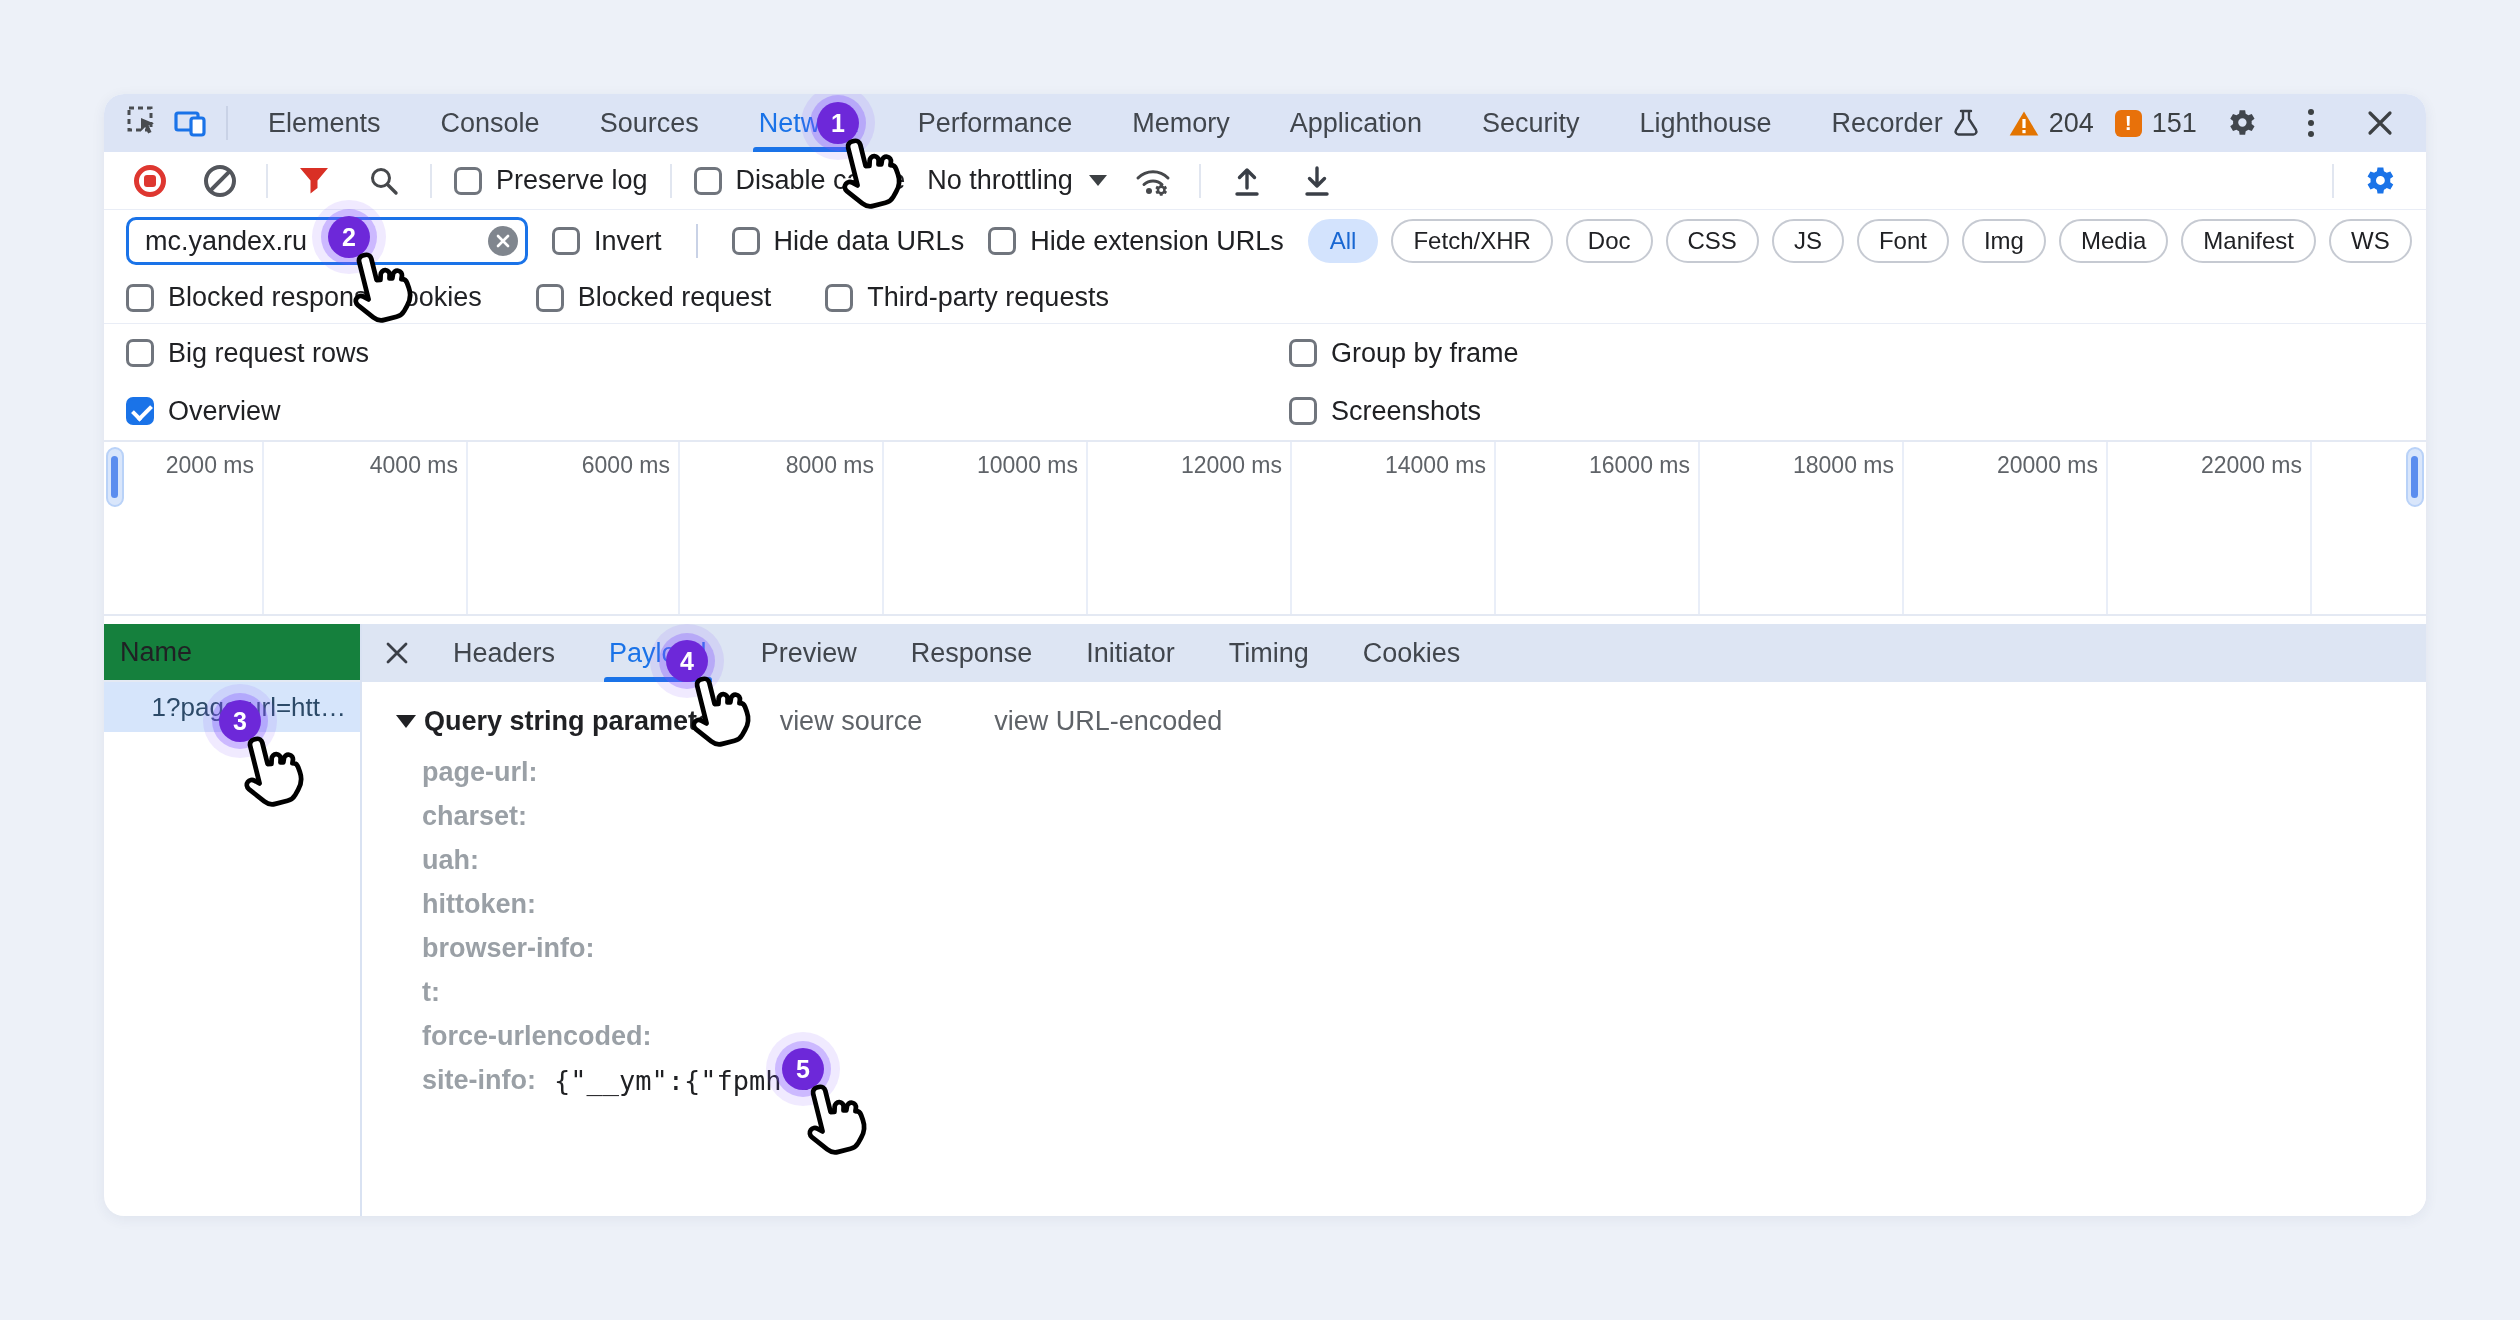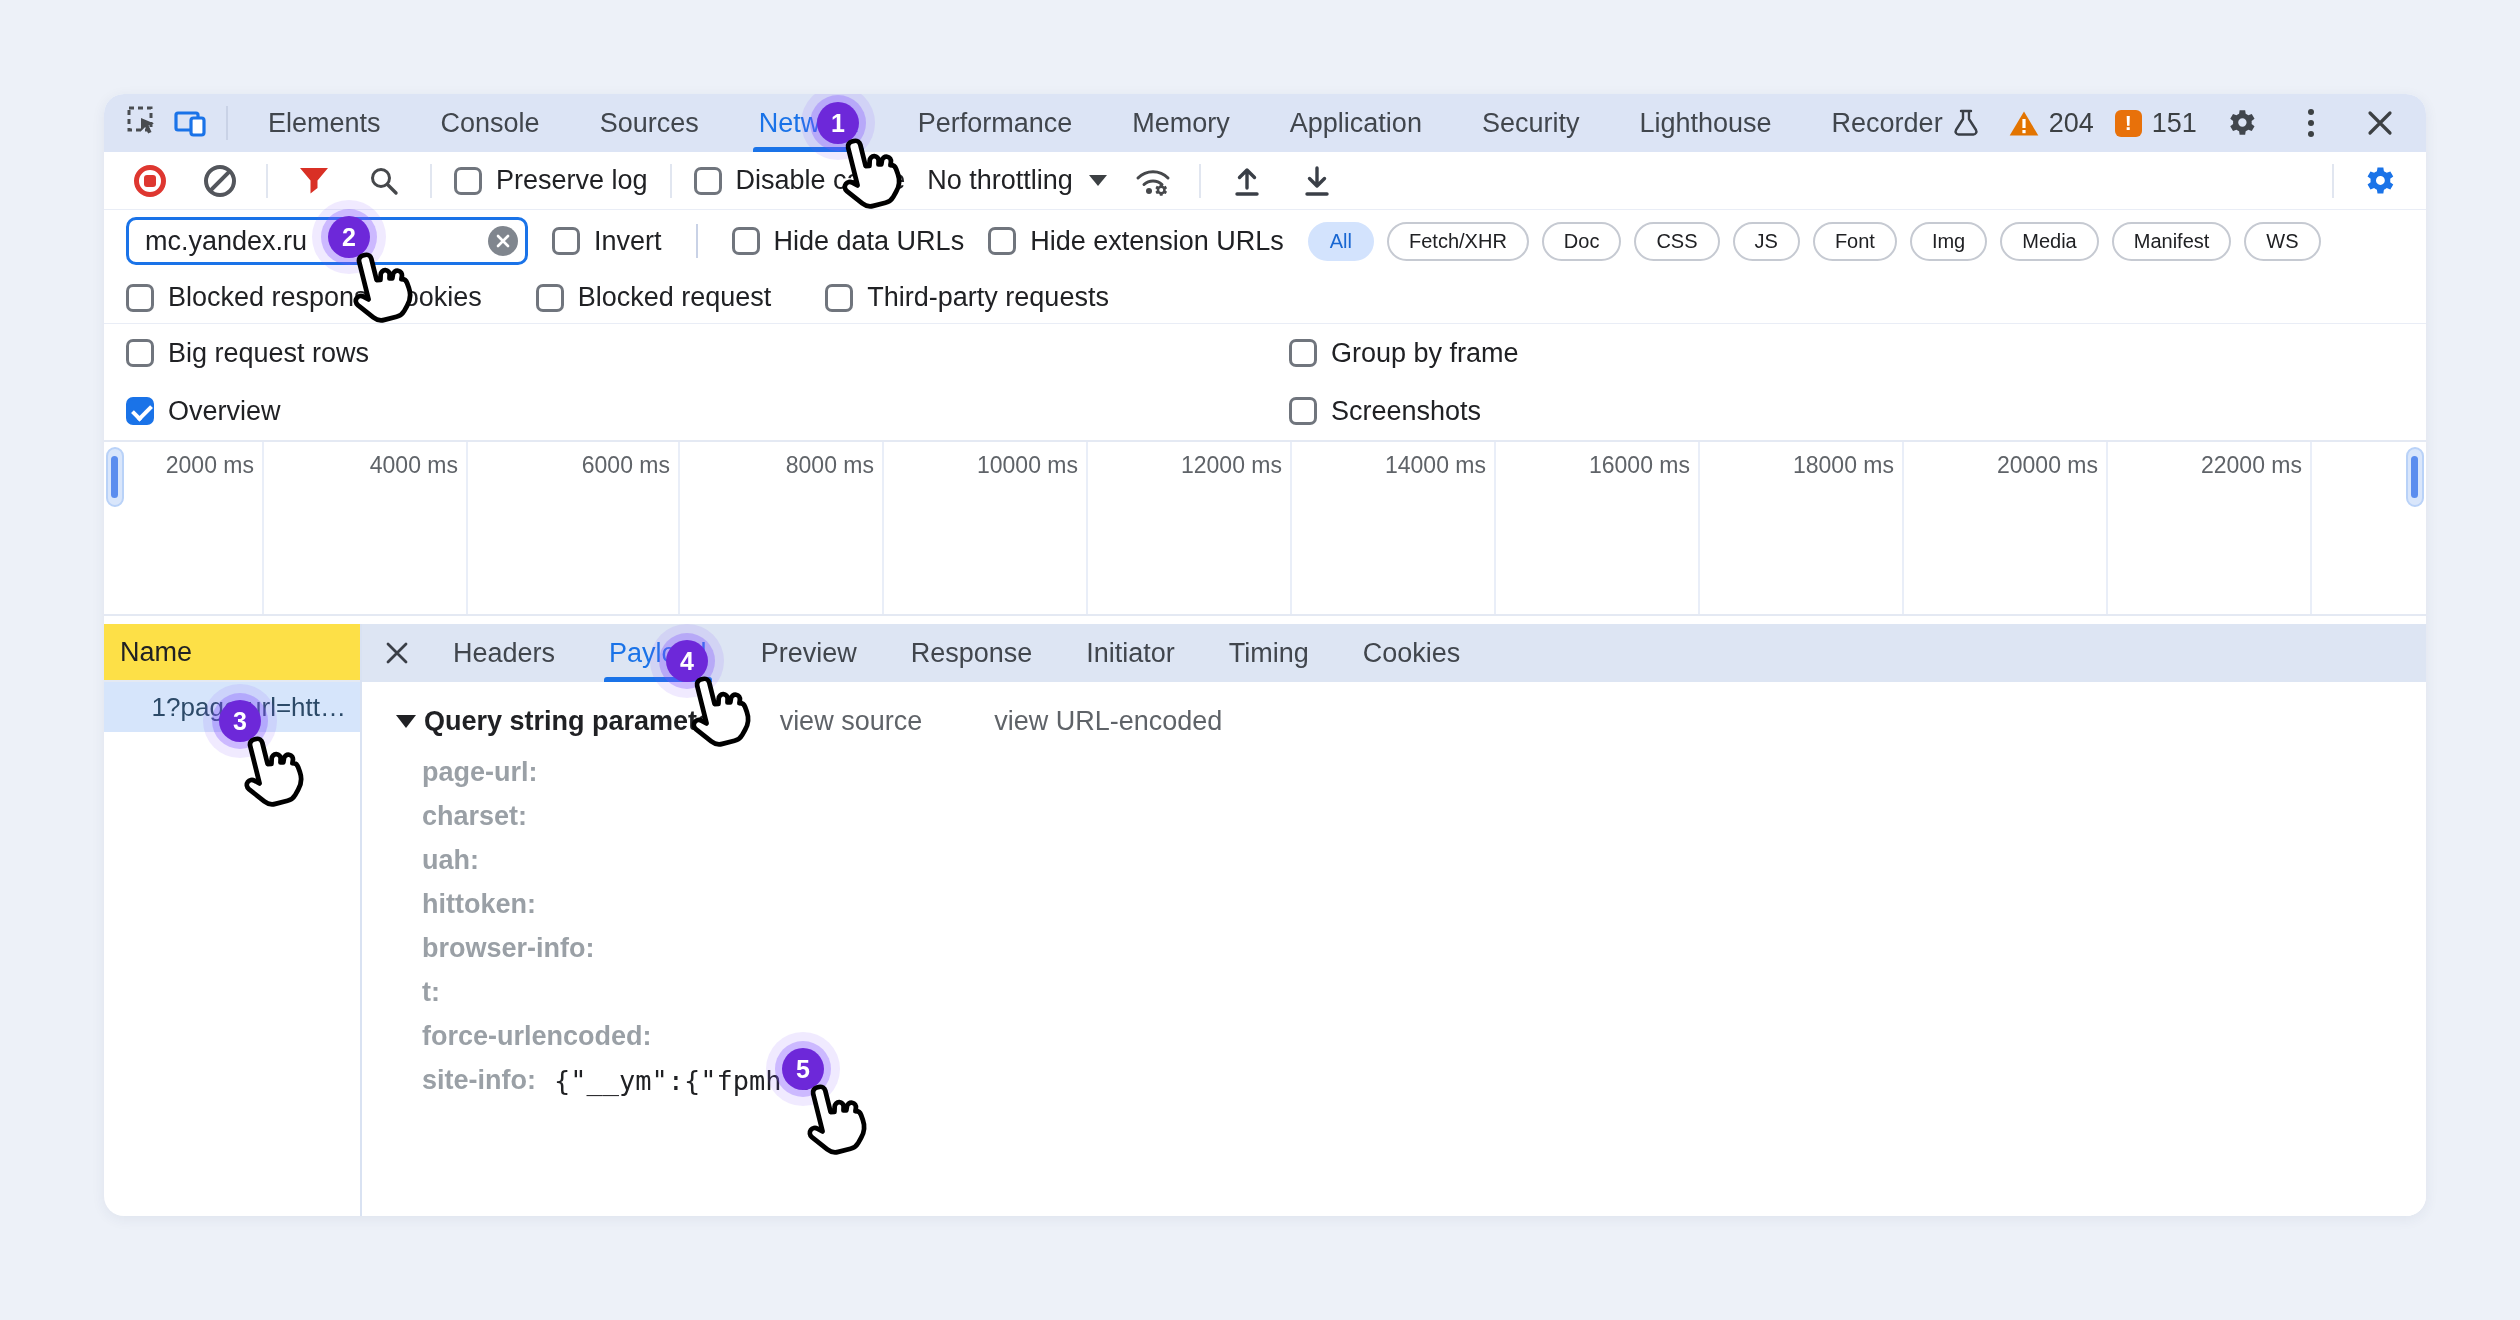--- a/index.html
+++ b/index.html
@@ -50,21 +50,21 @@
 
   
   .filterrow { height:62px; flex:0 0 62px; display:flex; align-items:center; gap:24px; padding:0 22px; }
   .searchwrap { position:relative; width:402px; flex:0 0 auto; }
   .searchwrap input { width:100%; height:48px; border:3px solid #1a73e8; border-radius:10px;
                       font-size:27px; padding:0 56px 0 16px; color:#202124; outline:none;
                       font-family:"Liberation Sans", sans-serif; }
   .inpclear { position:absolute; right:10px; top:9px; width:30px; height:30px; border-radius:50%;
               background:#80868e; display:flex; align-items:center; justify-content:center; }
   .chips { display:flex; align-items:center; gap:13px; }
-  .chip { padding:6px 20px; border:2px solid #c6cad2; border-radius:24px; font-size:20px;
+  .chip { padding:6px 20px; border:2px solid #c6cad2; border-radius:24px; font-size:24px;
           color:#202124; background:#fff; white-space:nowrap; }
   .chip.selected { background:#d3e3fd; color:#1967d2; border-color:#d3e3fd; }
 
   
   .blockedrow { height:52px; flex:0 0 52px; display:flex; align-items:center; gap:54px; padding:0 22px;
                 border-bottom:1px solid #e9edf6; }
 
   
   .optrow { height:58px; flex:0 0 58px; display:flex; align-items:center; padding:0 22px; position:relative; }
   .optright { position:absolute; left:1185px; }
@@ -79,21 +79,21 @@
                background:#d9e6fb; border:2px solid #b9d2f8; }
   .tl-handle::after { content:""; position:absolute; left:3px; top:7px; bottom:7px; width:7px;
                       border-radius:4px; background:#5b8def; }
   .tl-handle.left { left:2px; } .tl-handle.right { right:2px; }
 
   .gap8 { flex:0 0 8px; background:#fff; }
 
   
   .main { flex:1; display:flex; min-height:0; }
   .namecol { width:258px; flex:0 0 258px; border-right:2px solid #d9e2f2; display:flex; flex-direction:column; }
-  .namehdr { height:58px; flex:0 0 58px; background:#fde047; border-bottom:2px solid #e4e9f3;
+  .namehdr { height:58px; flex:0 0 58px; background:#15803d; border-bottom:2px solid #e4e9f3;
              display:flex; align-items:center; padding-left:16px; font-size:27px; color:#202124; }
   .reqrow { height:50px; flex:0 0 50px; background:#d6e5fb; display:flex; align-items:center;
             justify-content:flex-end; padding-right:14px; font-size:26px; color:#2c4a68; white-space:nowrap; overflow:hidden; }
 
   .details { flex:1; display:flex; flex-direction:column; min-width:0; }
   .dtabs { height:58px; flex:0 0 58px; background:#dde5f3; display:flex; align-items:center;
            padding:0 6px; font-size:27px; color:#41464d; }
   .dclose { width:58px; display:flex; align-items:center; justify-content:center; }
   .dtab { padding:0 27px; line-height:58px; position:relative; white-space:nowrap; }
   .dtab.selected { color:#1a73e8; }

